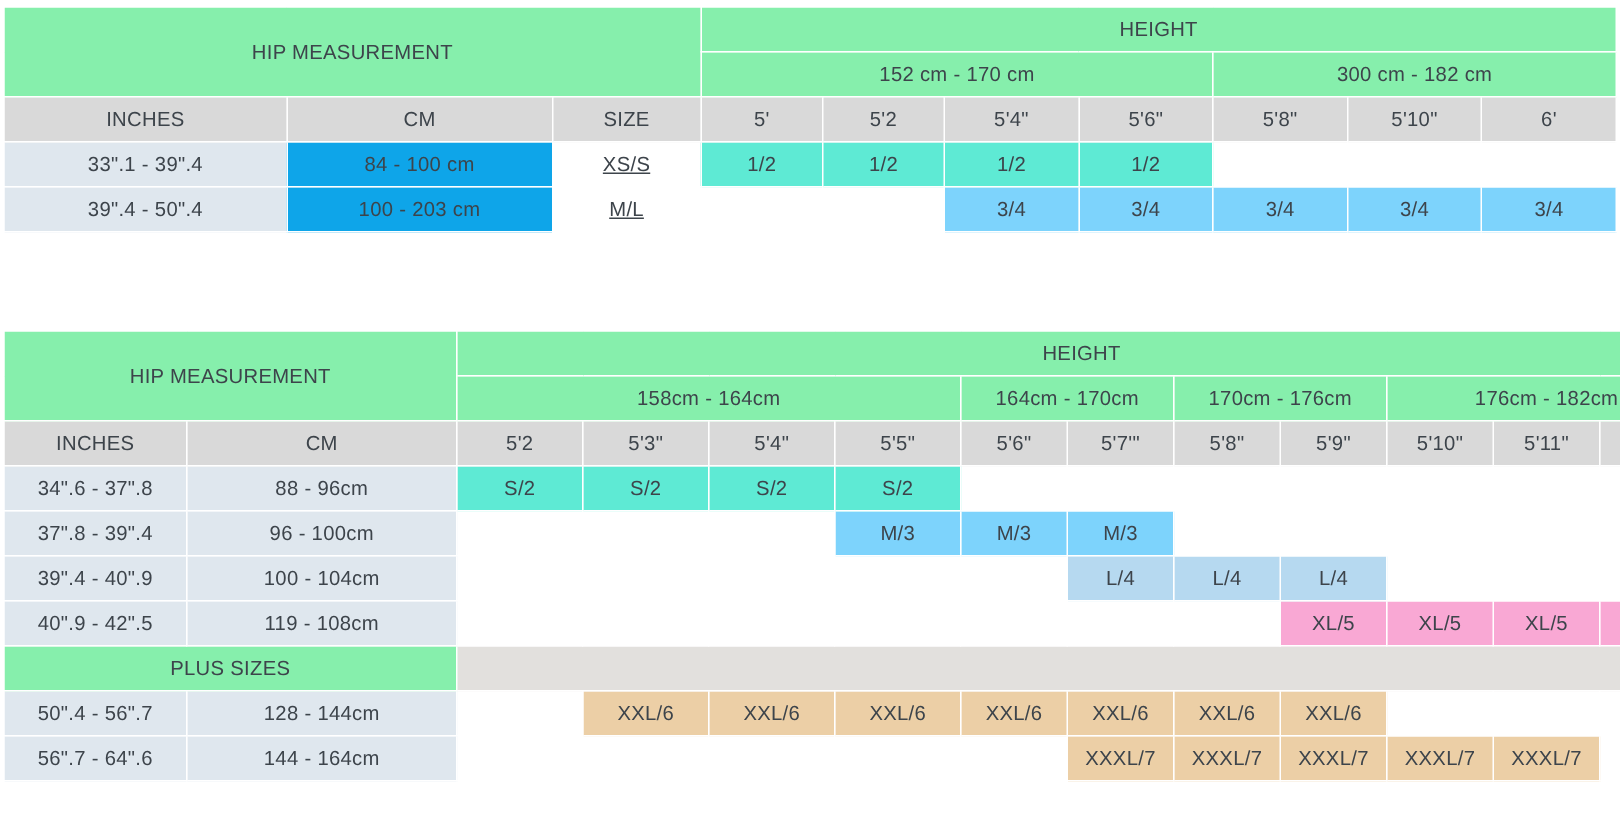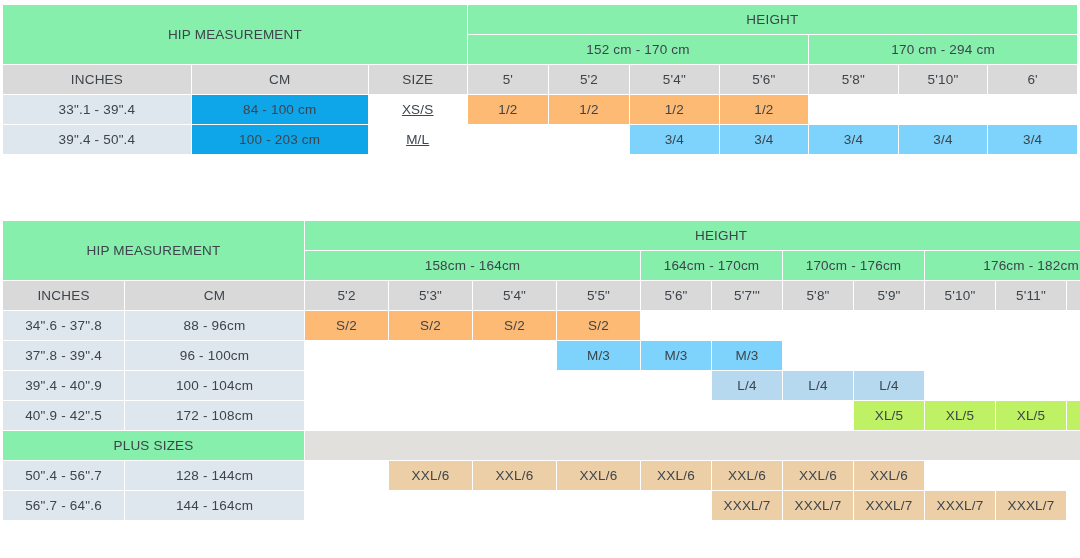--- a/index.html
+++ b/index.html
@@ -35,24 +35,24 @@
     box-sizing: border-box;
     color: #3d444b;
     letter-spacing: 0.2px;
   }
   
   .gray    { background: #86efac; color: #ffffff; font-weight: bold; }
   .hdrband { background: #d9d9d9; color: #3d444b; font-weight: bold; }
   .lblue   { background: #dfe7ee; font-weight: bold; text-align: left; padding-left: 10px; }
   .lblue-c { background: #0ea5e9; font-weight: bold; }
   .white   { background: #ffffff; }
-  .yellow  { background: #fdba74; font-weight: bold; }
+  .yellow  { background: #5eead4; font-weight: bold; }
   .pink    { background: #7dd3fc; font-weight: bold; }
   .blue    { background: #b6d9f0; font-weight: bold; }
-  .green   { background: #bef264; font-weight: bold; }
+  .green   { background: #f9a8d4; font-weight: bold; }
   .tan     { background: #eccfa6; font-weight: bold; }
   .plusband{ background: #e2e0dd; }
   .leftpad { text-align: left; padding-left: 10px; }
   .bold    { font-weight: bold; text-decoration: underline; }
 
   
   #table-one { position: absolute; left: 2px; top: 4px; width: 1076px; }
   #table-two { position: absolute; left: 2px; top: 220px; width: 1076px; }
 
   .t1-c1 { width: 156px; }
@@ -84,21 +84,21 @@
         <col class="t1-cy">
         <col class="t1-cy">
     </colgroup>
     <tbody>
       <tr>
         <td class="gray" colspan="3" rowspan="2">HIP MEASUREMENT</td>
         <td class="gray" colspan="7">HEIGHT</td>
       </tr>
       <tr>
         <td class="gray" colspan="4">152 cm - 170 cm</td>
-        <td class="gray" colspan="3">170 cm - 294 cm</td>
+        <td class="gray" colspan="3">300 cm - 182 cm</td>
       </tr>
       <tr>
         <td class="hdrband leftpad">INCHES</td>
         <td class="hdrband leftpad">CM</td>
         <td class="hdrband leftpad">SIZE</td>
         <td class="hdrband">5'</td>
         <td class="hdrband">5'2</td>
         <td class="hdrband">5'4"</td>
         <td class="hdrband">5'6"</td>
         <td class="hdrband">5'8"</td>
@@ -220,21 +220,21 @@
         <td class="blue">L/4</td>
         <td class="blue">L/4</td>
         <td class="blue">L/4</td>
         <td class="white"></td>
         <td class="white"></td>
         <td class="white"></td>
       </tr>
 
       <tr>
         <td class="lblue">40".9 - 42".5</td>
-        <td class="lblue leftpad">172 - 108cm</td>
+        <td class="lblue leftpad">119 - 108cm</td>
         <td class="white"></td>
         <td class="white"></td>
         <td class="white"></td>
         <td class="white"></td>
         <td class="white"></td>
         <td class="white"></td>
         <td class="white"></td>
         <td class="green">XL/5</td>
         <td class="green">XL/5</td>
         <td class="green">XL/5</td>

